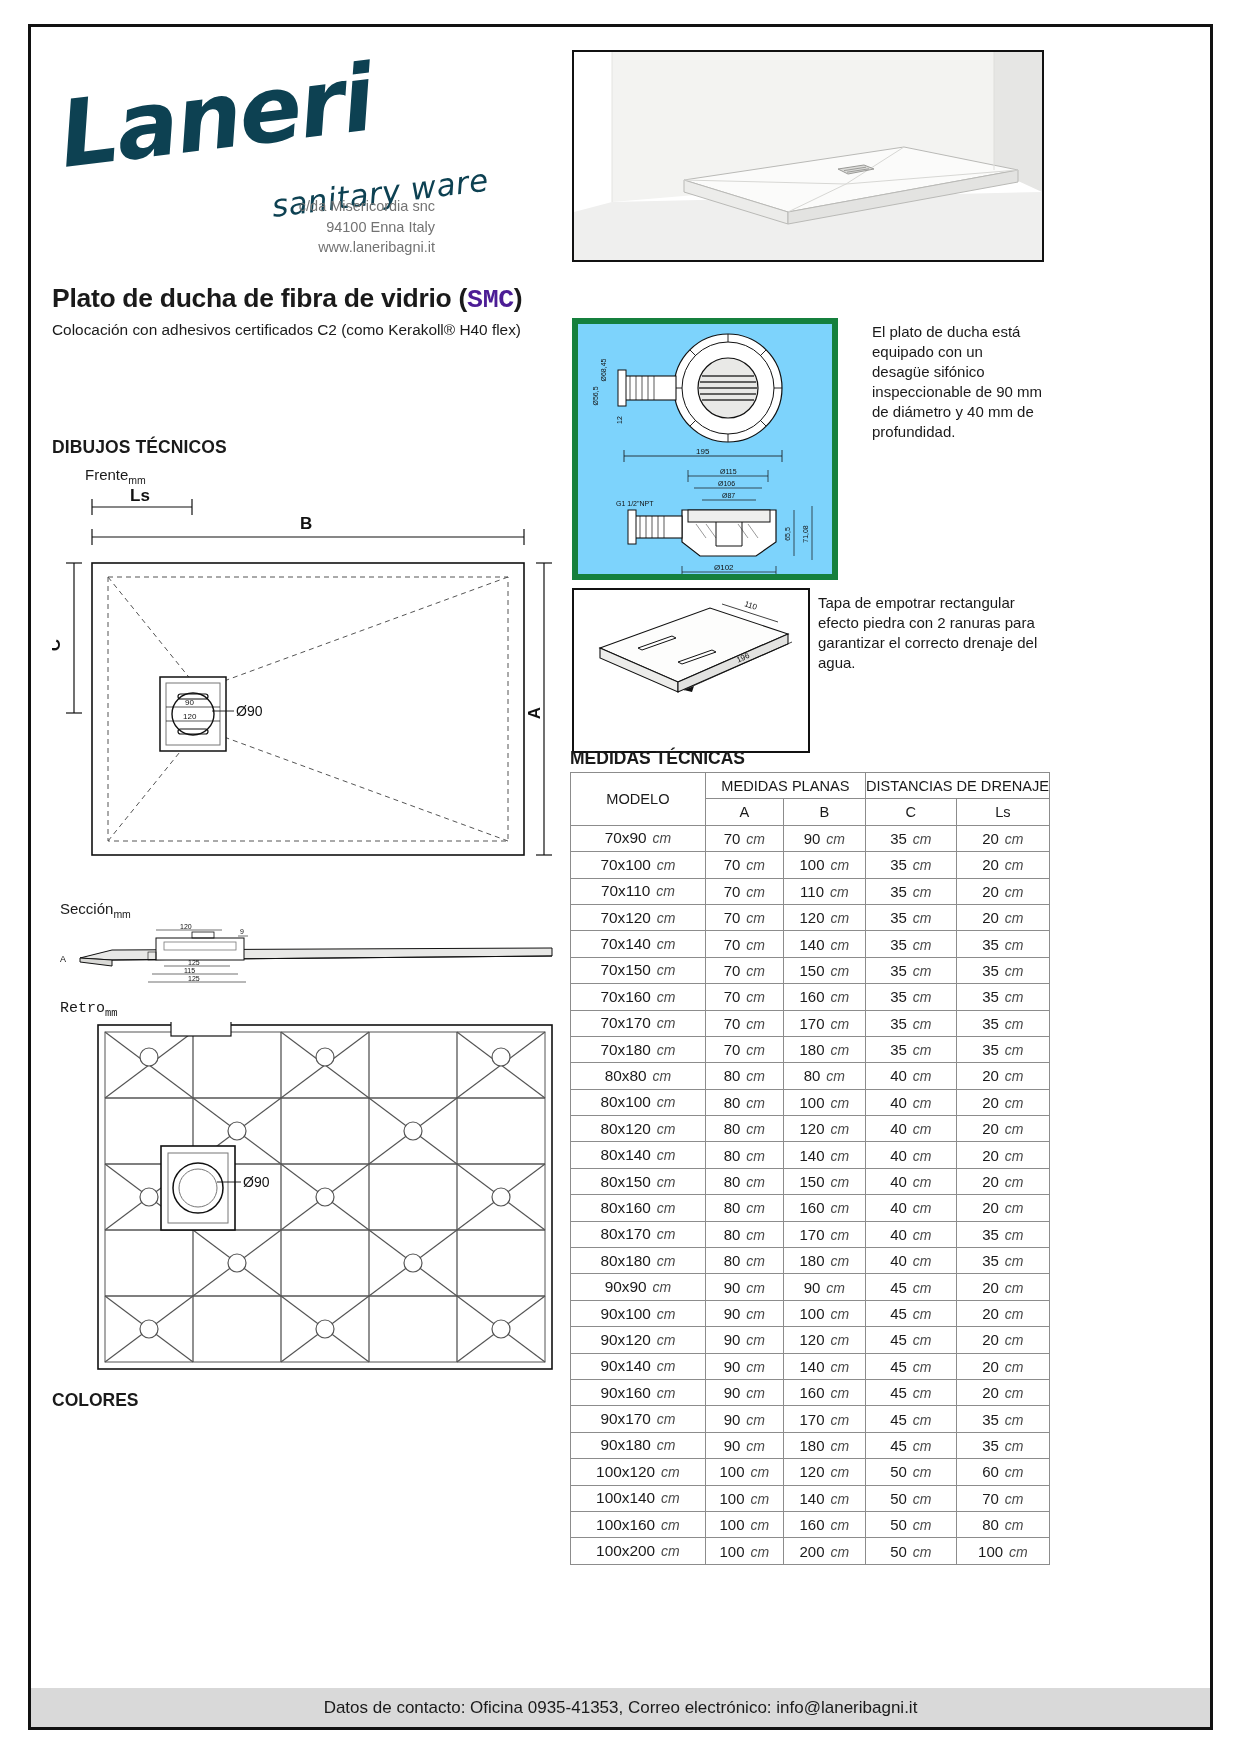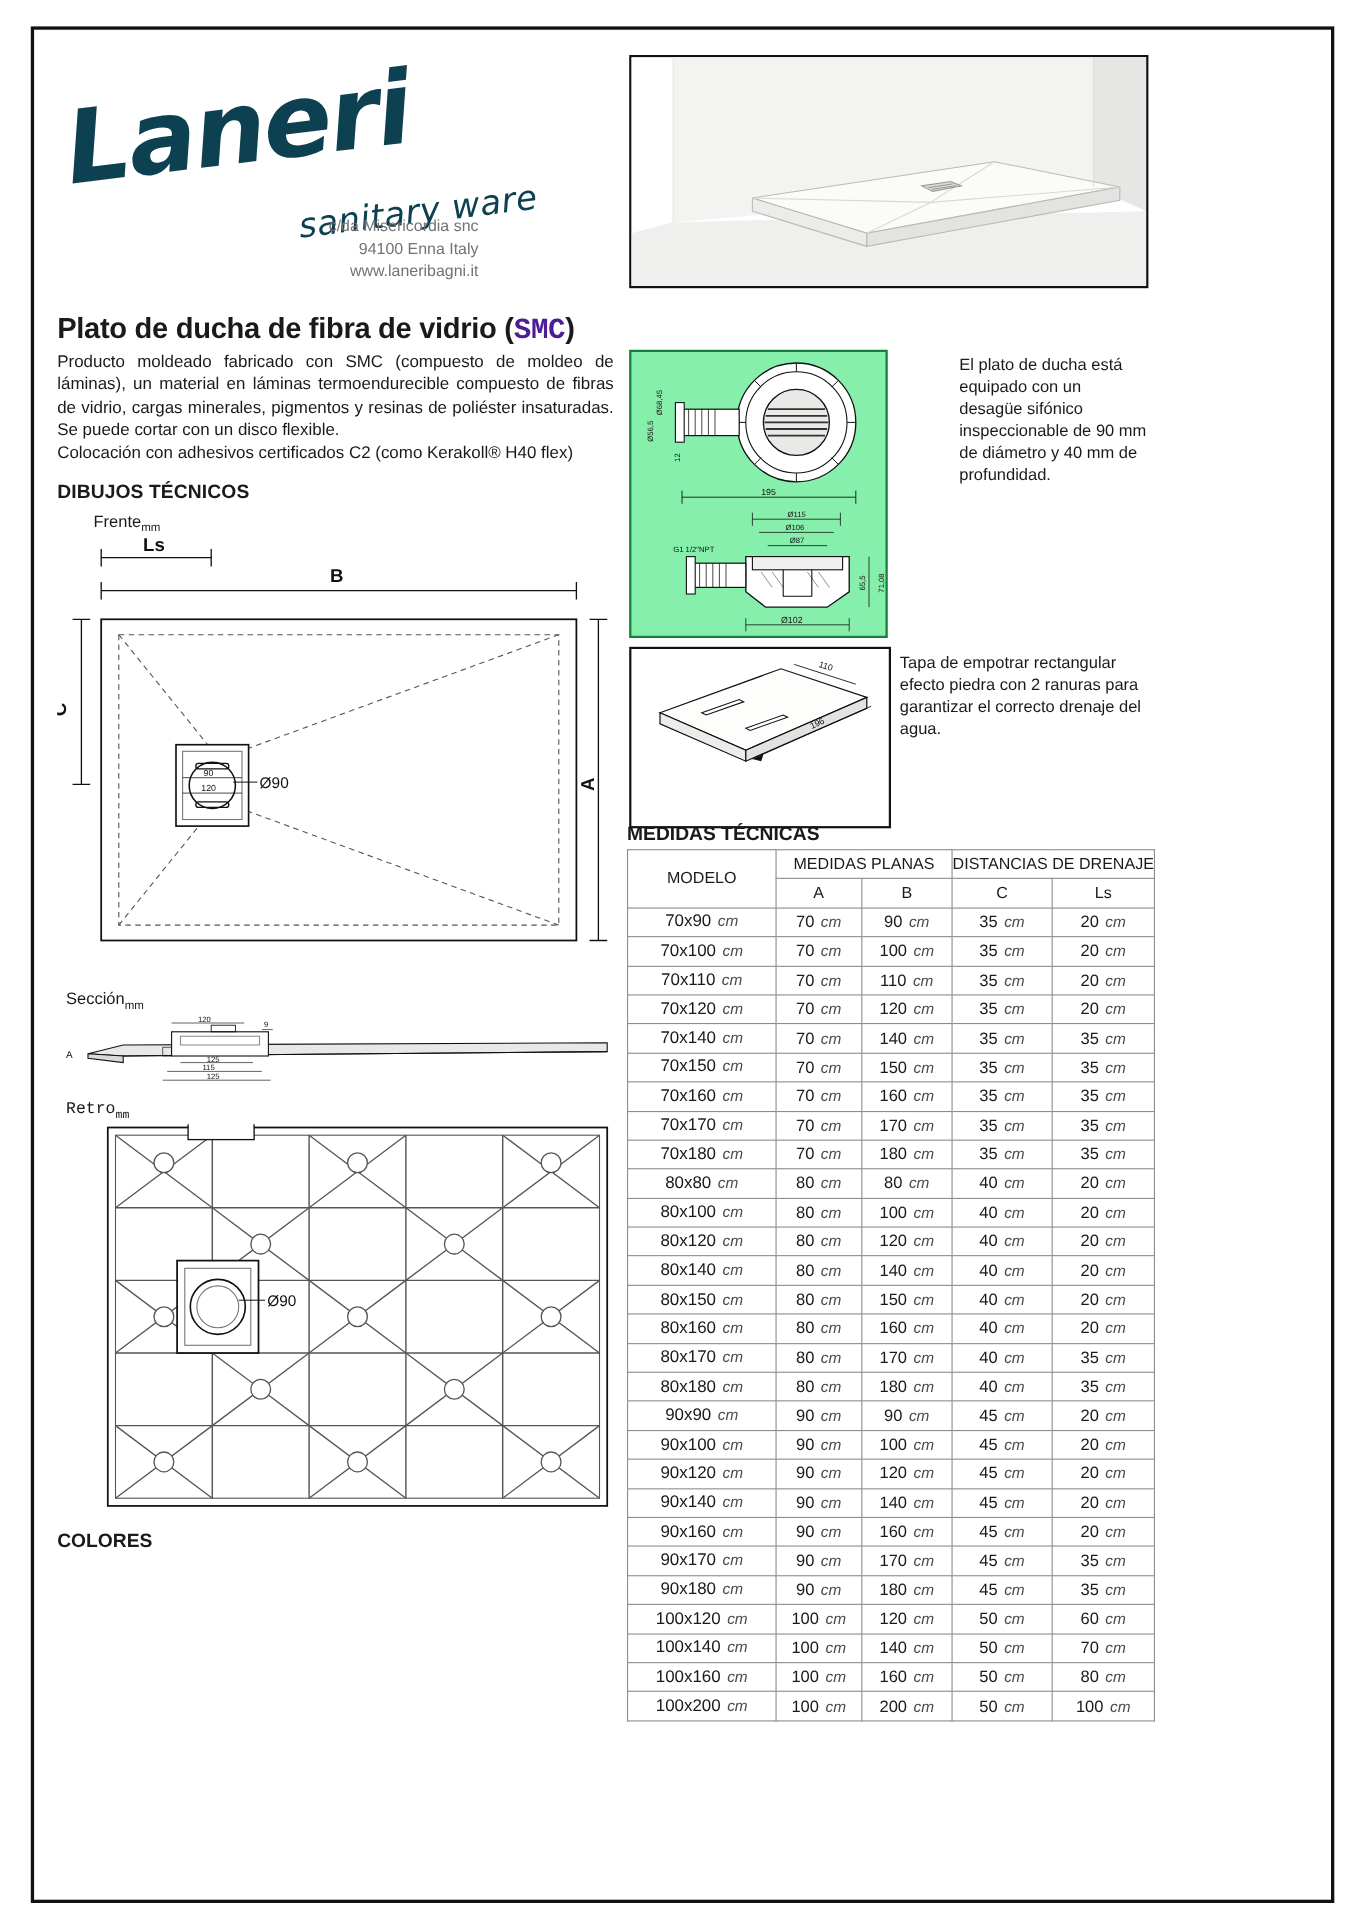--- a/index.html
+++ b/index.html
@@ -83,22 +83,22 @@
   .sub-lab sub { font-size: 10.5px; }
 
   
   .note {
     position: absolute; font-size: 15px; line-height: 1.33;
   }
 
   
   .drain-box {
     position: absolute; left: 572px; top: 318px;
-    width: 235px; height: 262px;
-    border: 2px solid #15803d; background: #86efac; overflow: hidden;
+    width: 266px; height: 262px;
+    border: 6px solid #15803d; background: #7dd3fc; overflow: hidden;
   }
   .cover-box {
     position: absolute; left: 572px; top: 588px;
     width: 238px; height: 165px;
     border: 2px solid #111; background: #fff; overflow: hidden;
   }
 
   
   .tbl-h { position: absolute; left: 570px; top: 748px; font-size: 17.5px; font-weight: bold; }
   table.measures {
@@ -187,21 +187,20 @@
 
       <line x1="420" y1="0" x2="420" y2="118" stroke="#dededb" stroke-width="1"></line>
       <line x1="38" y1="0" x2="38" y2="150" stroke="#e4e4e1" stroke-width="1"></line>
     </svg>
   </div>
 
   <div class="title">
     <span>Plato de ducha de fibra de vidrio (</span><span class="smc" style="color: #4c1d95; font-family: Liberation Mono, monospace;">SMC</span><span>)</span>
   </div>
   <div class="desc">
-    <span>Producto moldeado fabricado con SMC (compuesto de moldeo de láminas), un material en láminas termoendurecible compuesto de fibras de vidrio, cargas minerales, pigmentos y resinas de poliéster insaturadas. Se puede cortar con un disco flexible.</span>
     <span class="nojust">Colocación con adhesivos certificados C2 (como Kerakoll® H40 flex)</span>
   </div>
 
   <div class="sec-h" style="left:52px; top:437px;">DIBUJOS TÉCNICOS</div>
   <div class="sub-lab" style="left:85px; top:466px;text-align:right;"><span>Frente</span><sub>mm</sub></div>
 
   <div style="position:absolute; left:52px; top:485px; width:512px; height:430px;">
     <svg width="512" height="430" viewBox="0 0 512 430">
 
       <line x1="40" y1="22" x2="140" y2="22" stroke="#111" stroke-width="1.2"></line>
@@ -677,13 +676,14 @@
           <td class="col-a"><span>100</span><span class="u"> cm</span></td>
           <td class="col-b"><span>200</span><span class="u"> cm</span></td>
           <td class="col-c"><span>50</span><span class="u"> cm</span></td>
           <td class="col-ls"><span>100</span><span class="u"> cm</span></td>
         </tr>
       </tbody>
   </table>
 
   <div class="colors-h">COLORES</div>
 
+  <div class="footer">Datos de contacto: Oficina 0935-41353, Correo electrónico: info@laneribagni.it</div>
 </div>
 
 </body></html>

